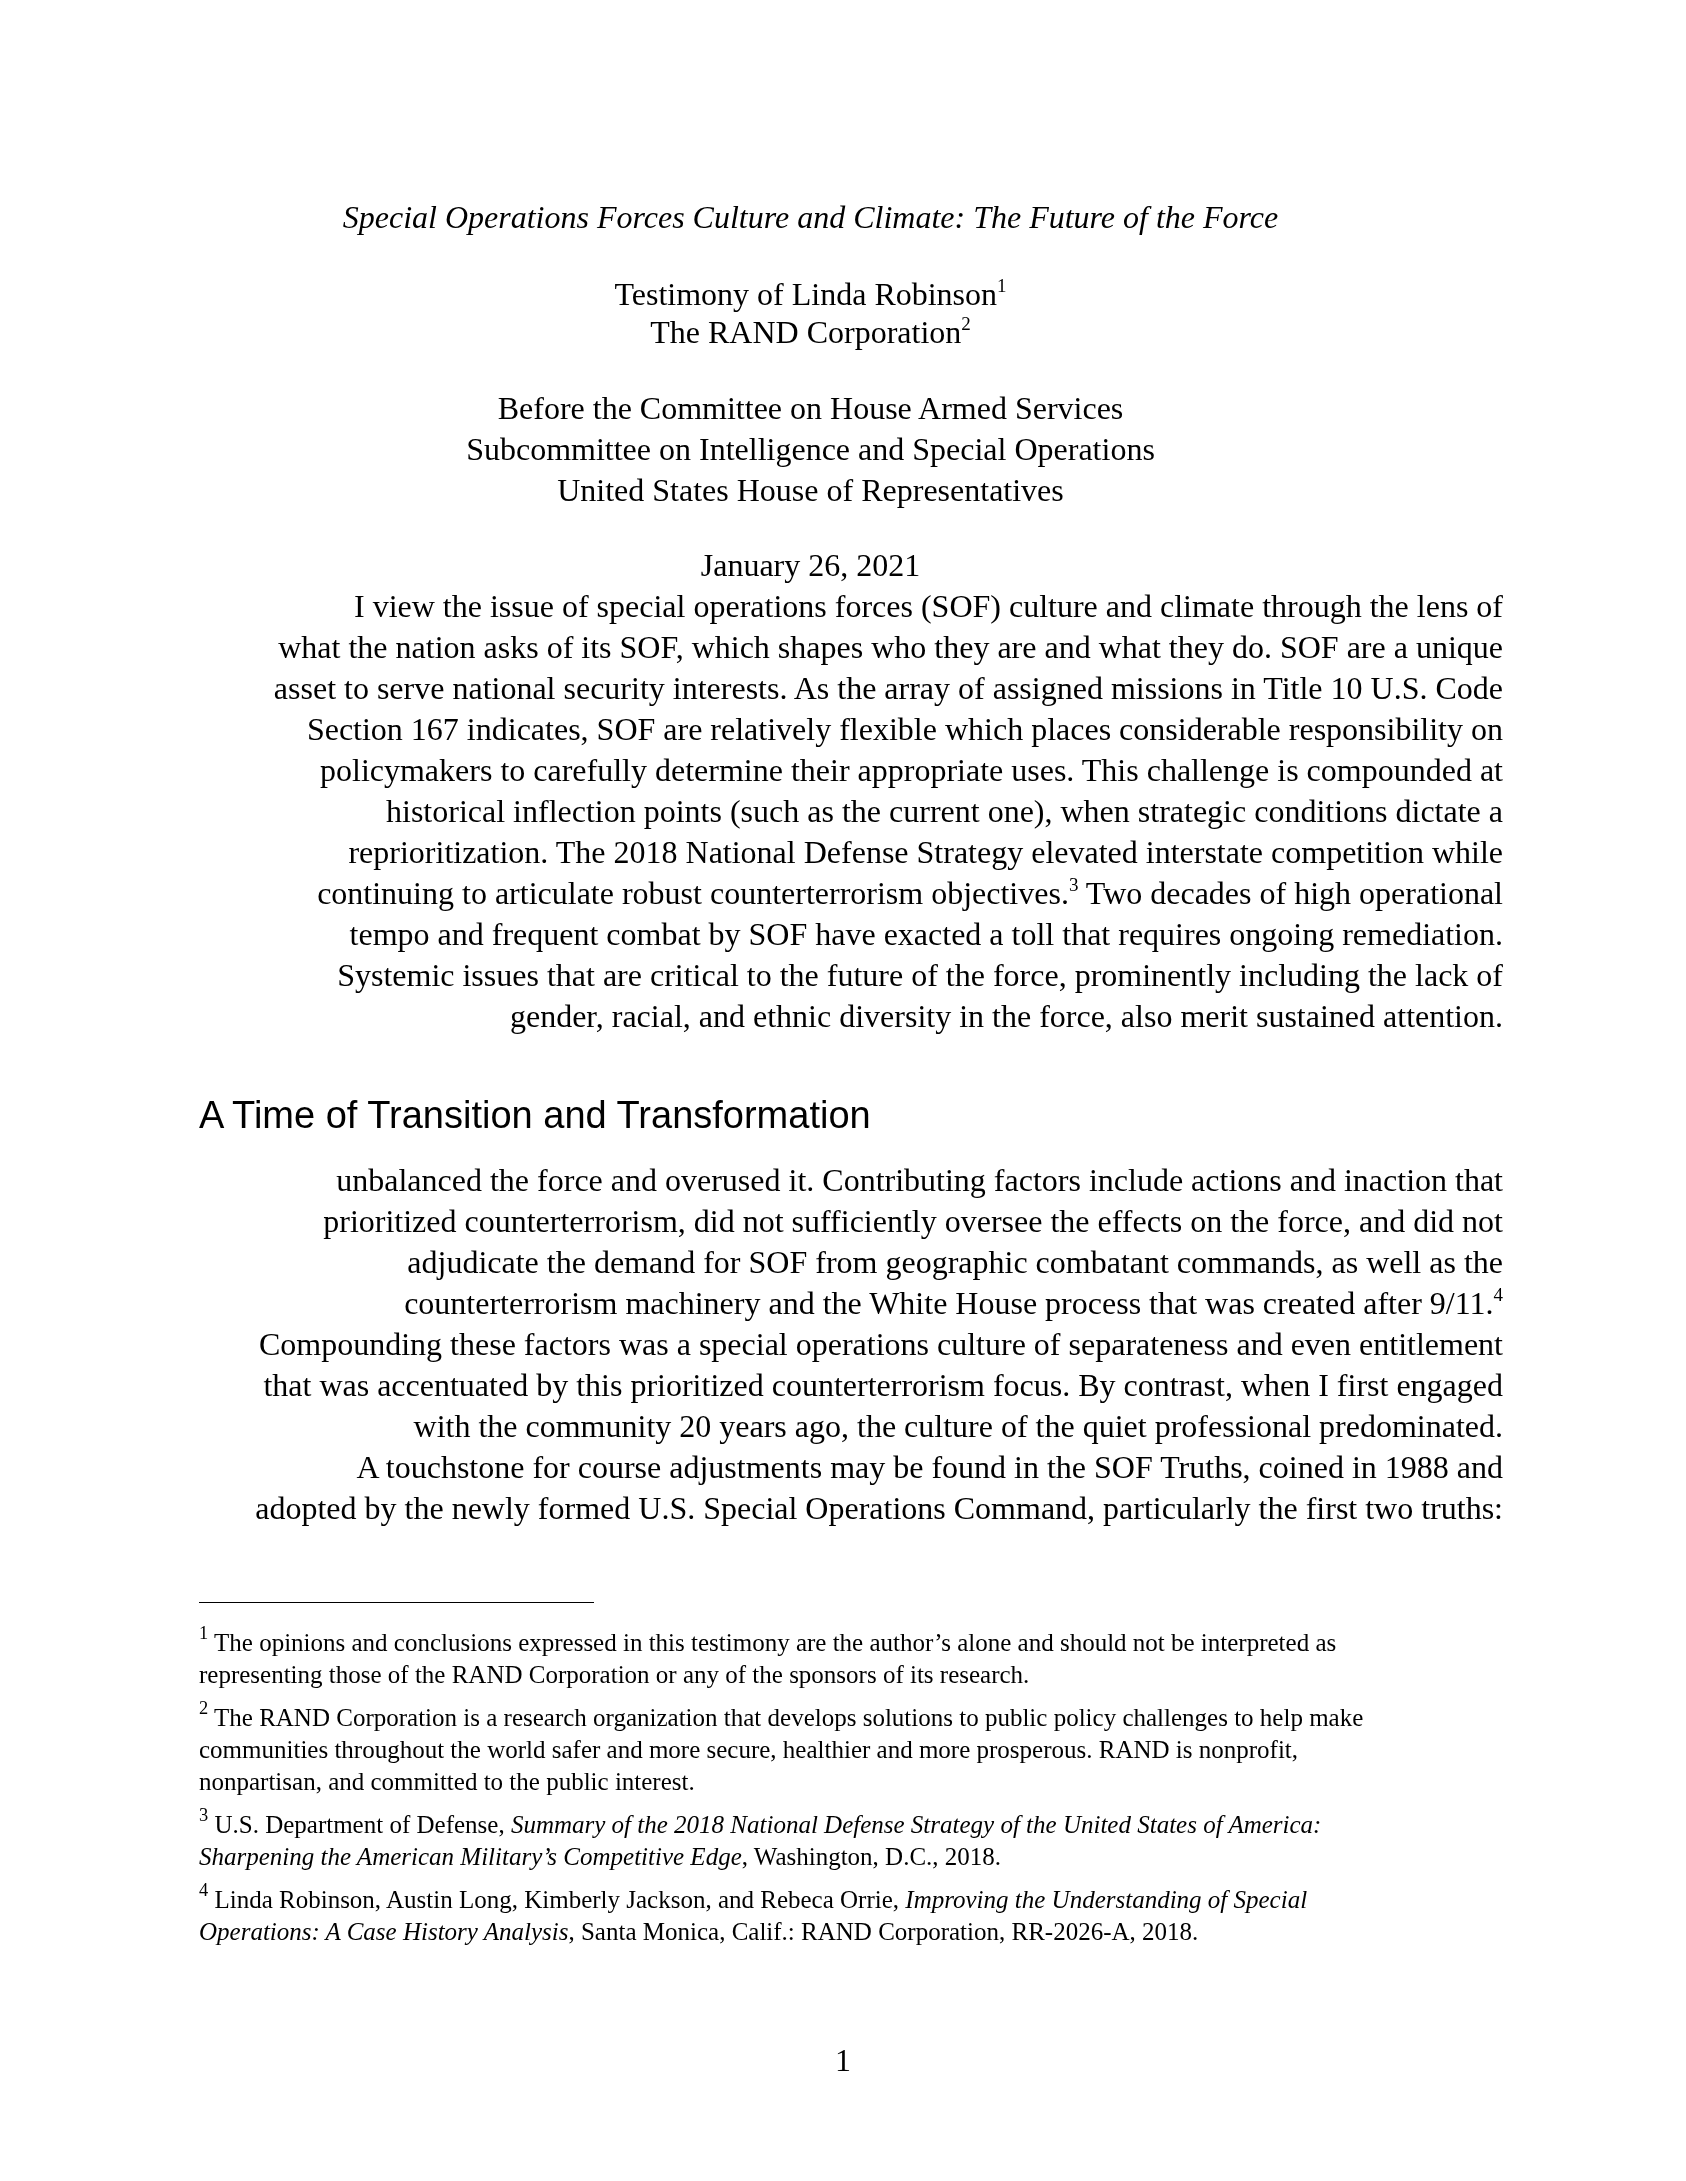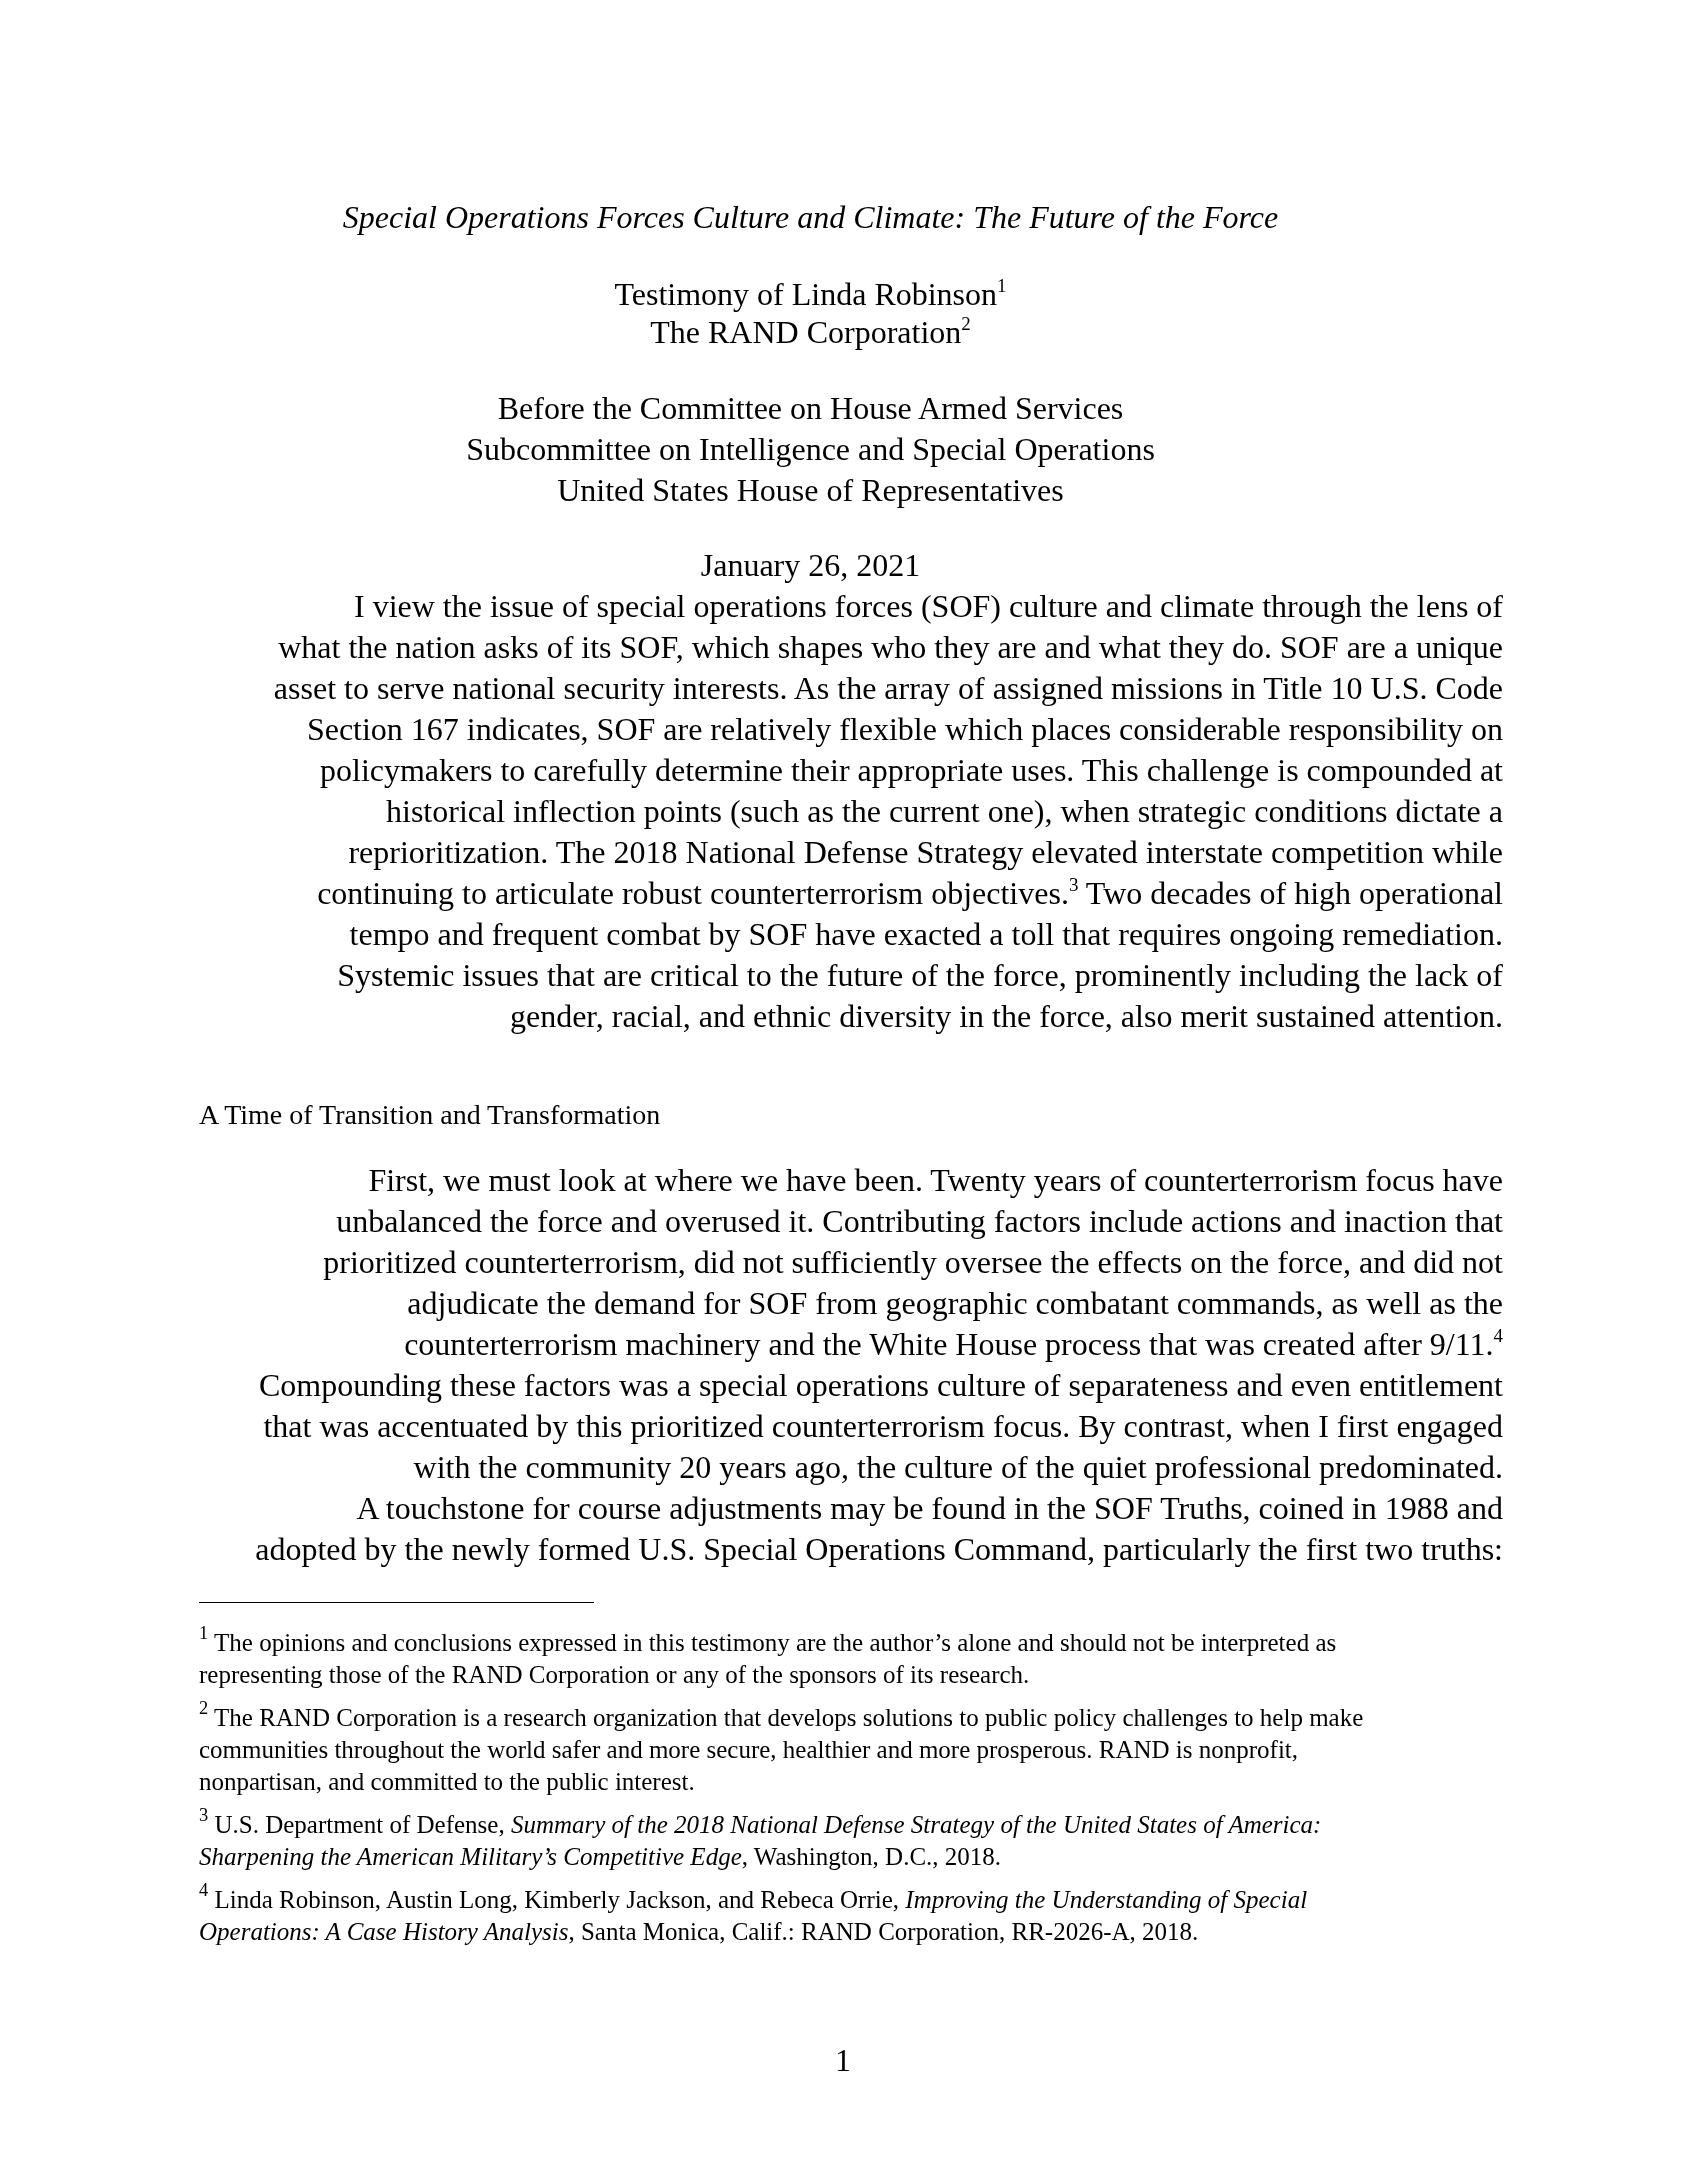--- a/index.html
+++ b/index.html
@@ -5,22 +5,22 @@
   html, body { margin: 0; padding: 0; background: #ffffff; }
   body { width: 1686px; height: 2182px; position: relative; overflow: hidden;
          font-family: "Liberation Serif", "DejaVu Serif", serif; color: #000; }
   .center-line { position: absolute; left: 0; width: 1621px; text-align: center;
                  font-size: 32px; line-height: 40px; white-space: nowrap; }
   .title { font-style: italic; }
   sup { font-size: 19px; line-height: 0; position: relative; top: -1.8px; vertical-align: super; }
   .para { position: absolute; left: 199px; width: 1304px; font-size: 32px; line-height: 41px; text-align: right; }
   .line { white-space: nowrap; height: 41px; }
   .indent { padding-left: 48px; }
-  .heading { position: absolute; left: 199px; top: 1091px; font-family: Liberation Serif, serif;
-             font-size: 28px; line-height: 48px; white-space: nowrap; }
+  .heading { position: absolute; left: 199px; top: 1091px; font-family: Liberation Sans, sans-serif;
+             font-size: 38px; line-height: 48px; white-space: nowrap; }
   .fn-rule { position: absolute; left: 199px; top: 1602px; width: 395px; height: 0; border-top: 1.8px solid #000; }
   .footnotes { position: absolute; left: 199px; width: 1304px; font-size: 25px; line-height: 32px; }
   .fn { margin-bottom: 11px; }
   .fn .fnline { white-space: nowrap; }
   .fn sup { font-size: 18.4px; top: -2.8px; }
   .pagenum { position: absolute; left: 0; width: 1686px; top: 2040px; text-align: center; font-size: 32px; line-height: 40px; }
   i { font-style: italic; }
 </style>
 </head>
 <body>
@@ -51,21 +51,20 @@
     <span>continuing to articulate robust counterterrorism objectives.</span><sup>3</sup><span> Two decades of high operational</span>
   </div>
   <div class="line">tempo and frequent combat by SOF have exacted a toll that requires ongoing remediation.</div>
   <div class="line">Systemic issues that are critical to the future of the force, prominently including the lack of</div>
   <div class="line">gender, racial, and ethnic diversity in the force, also merit sustained attention.</div>
 </div>
 
 <div class="heading">A Time of Transition and Transformation</div>
 
 <div class="para" style="top:1160px;">
-  <div class="line indent">First, we must look at where we have been. Twenty years of counterterrorism focus have</div>
   <div class="line">unbalanced the force and overused it. Contributing factors include actions and inaction that</div>
   <div class="line">prioritized counterterrorism, did not sufficiently oversee the effects on the force, and did not</div>
   <div class="line">adjudicate the demand for SOF from geographic combatant commands, as well as the</div>
   <div class="line">
     <span>counterterrorism machinery and the White House process that was created after 9/11.</span><sup>4</sup>
   </div>
   <div class="line">Compounding these factors was a special operations culture of separateness and even entitlement</div>
   <div class="line">that was accentuated by this prioritized counterterrorism focus. By contrast, when I first engaged</div>
   <div class="line">with the community 20 years ago, the culture of the quiet professional predominated.</div>
   <div class="line indent">A touchstone for course adjustments may be found in the SOF Truths, coined in 1988 and</div>

